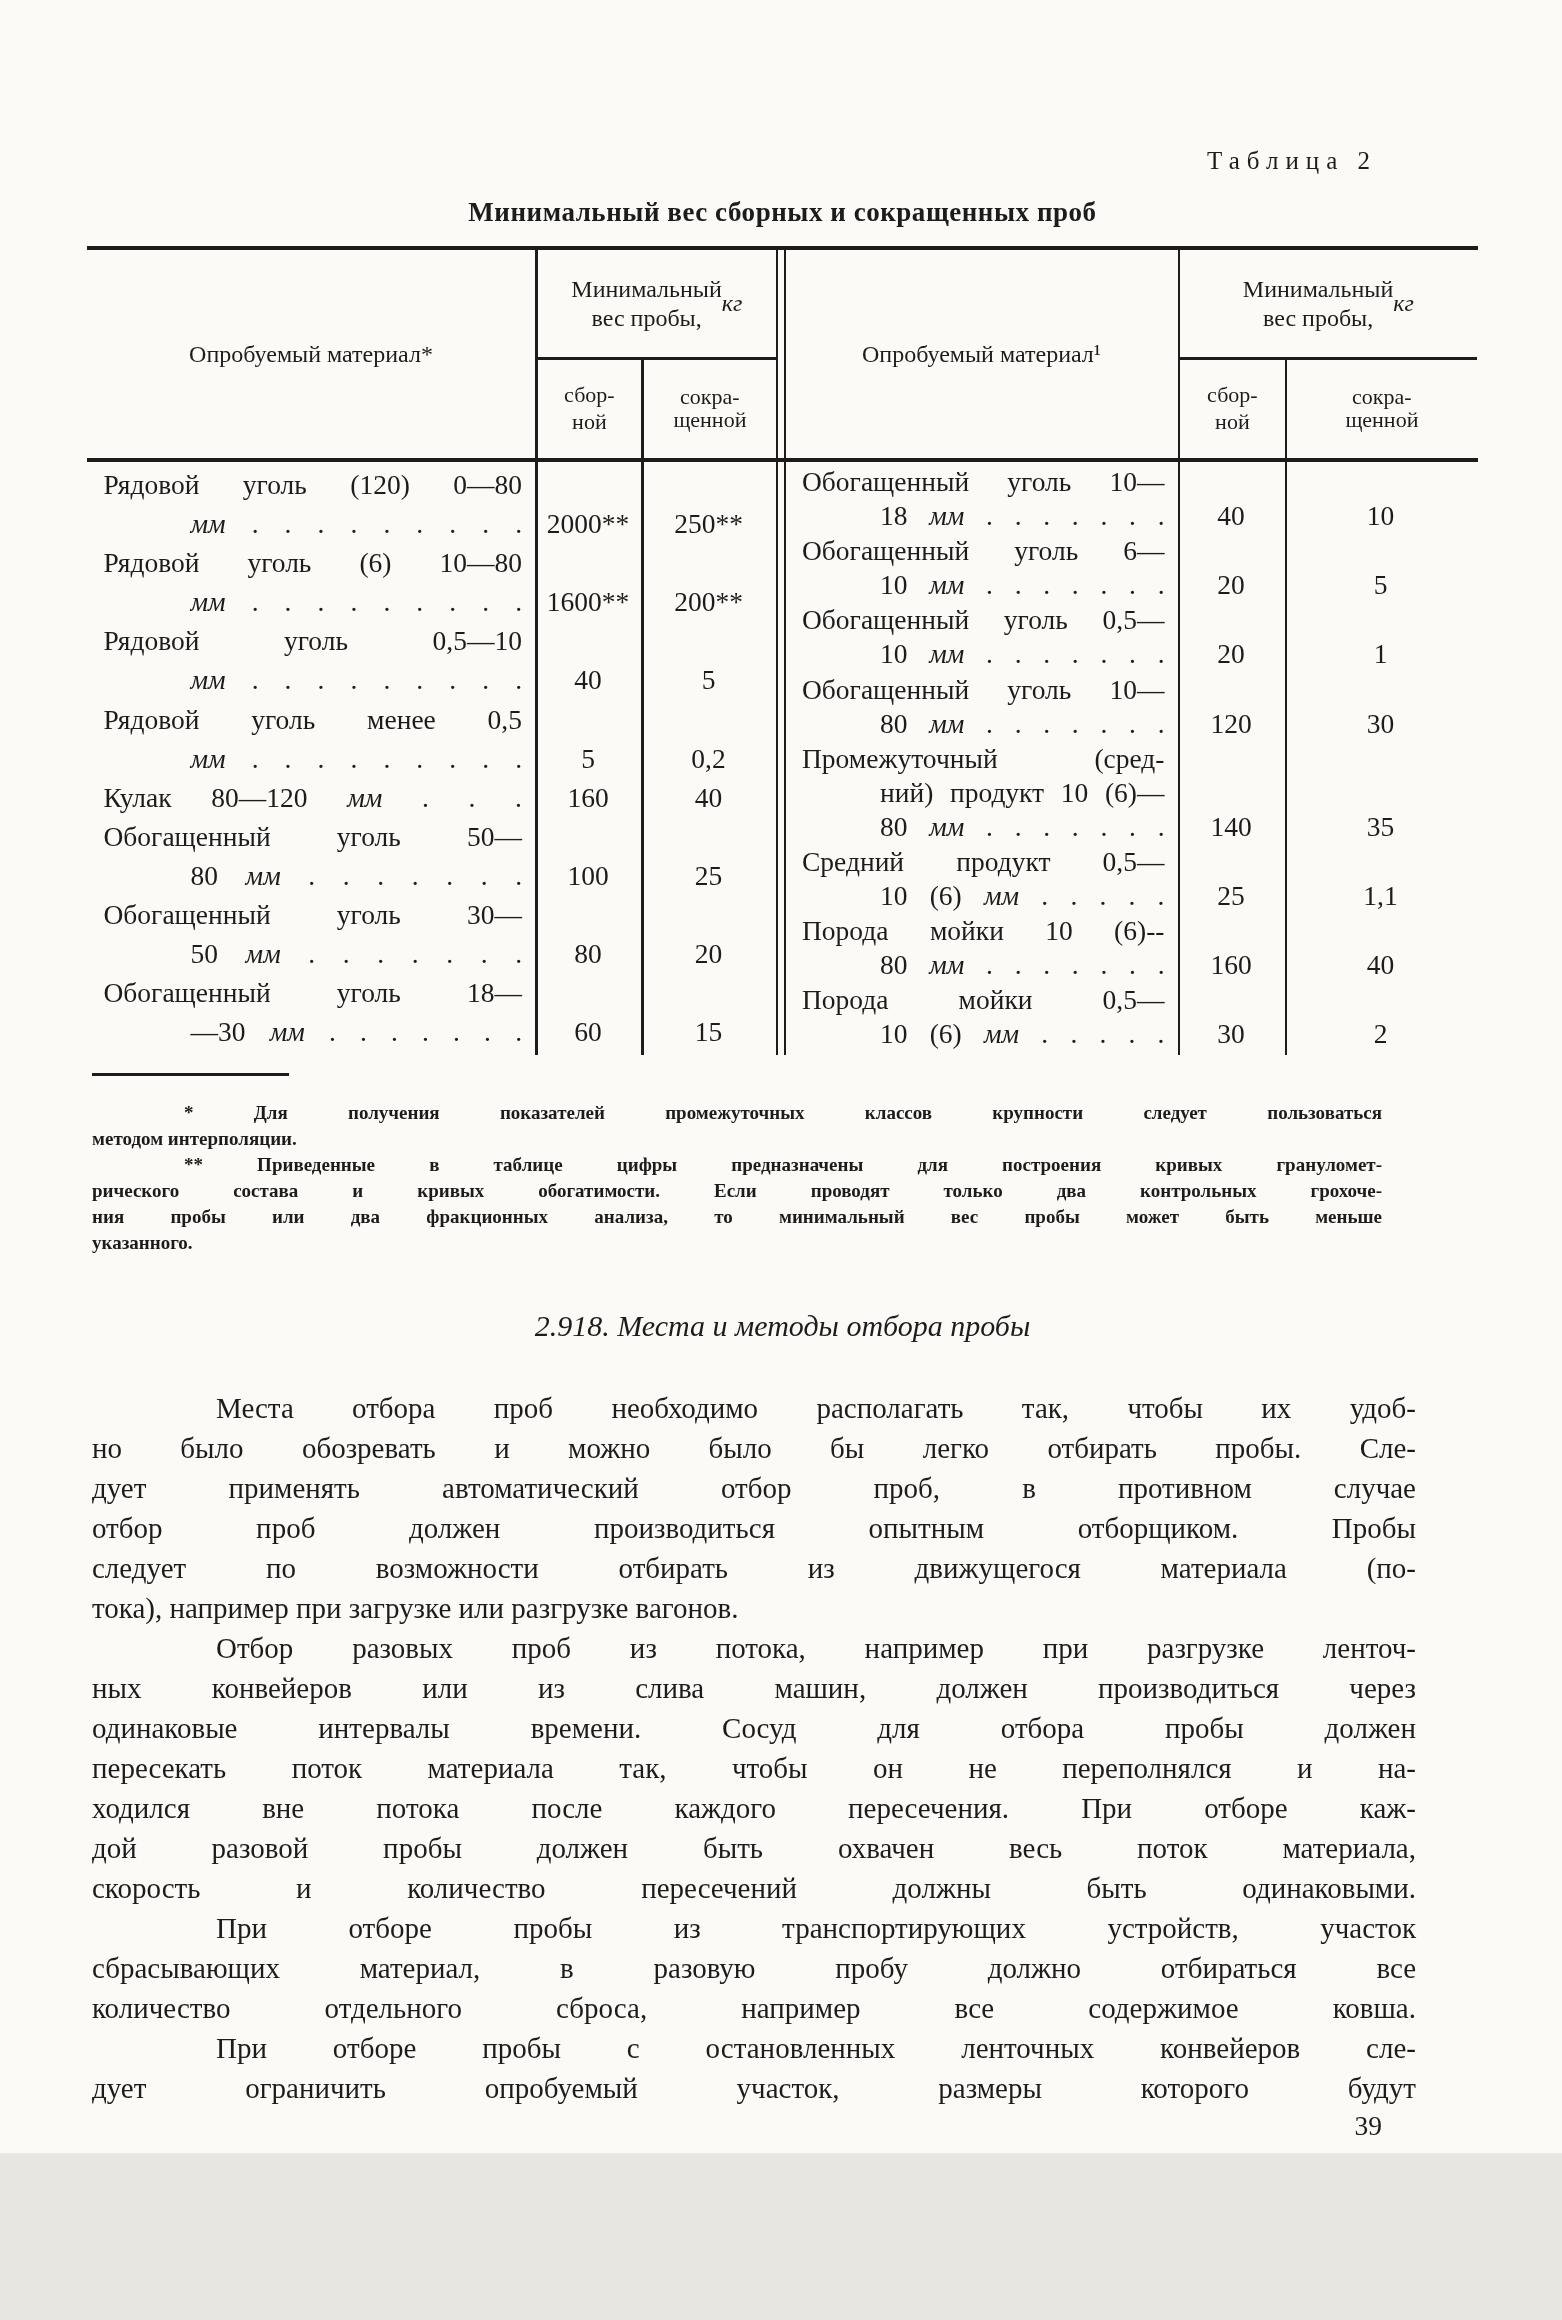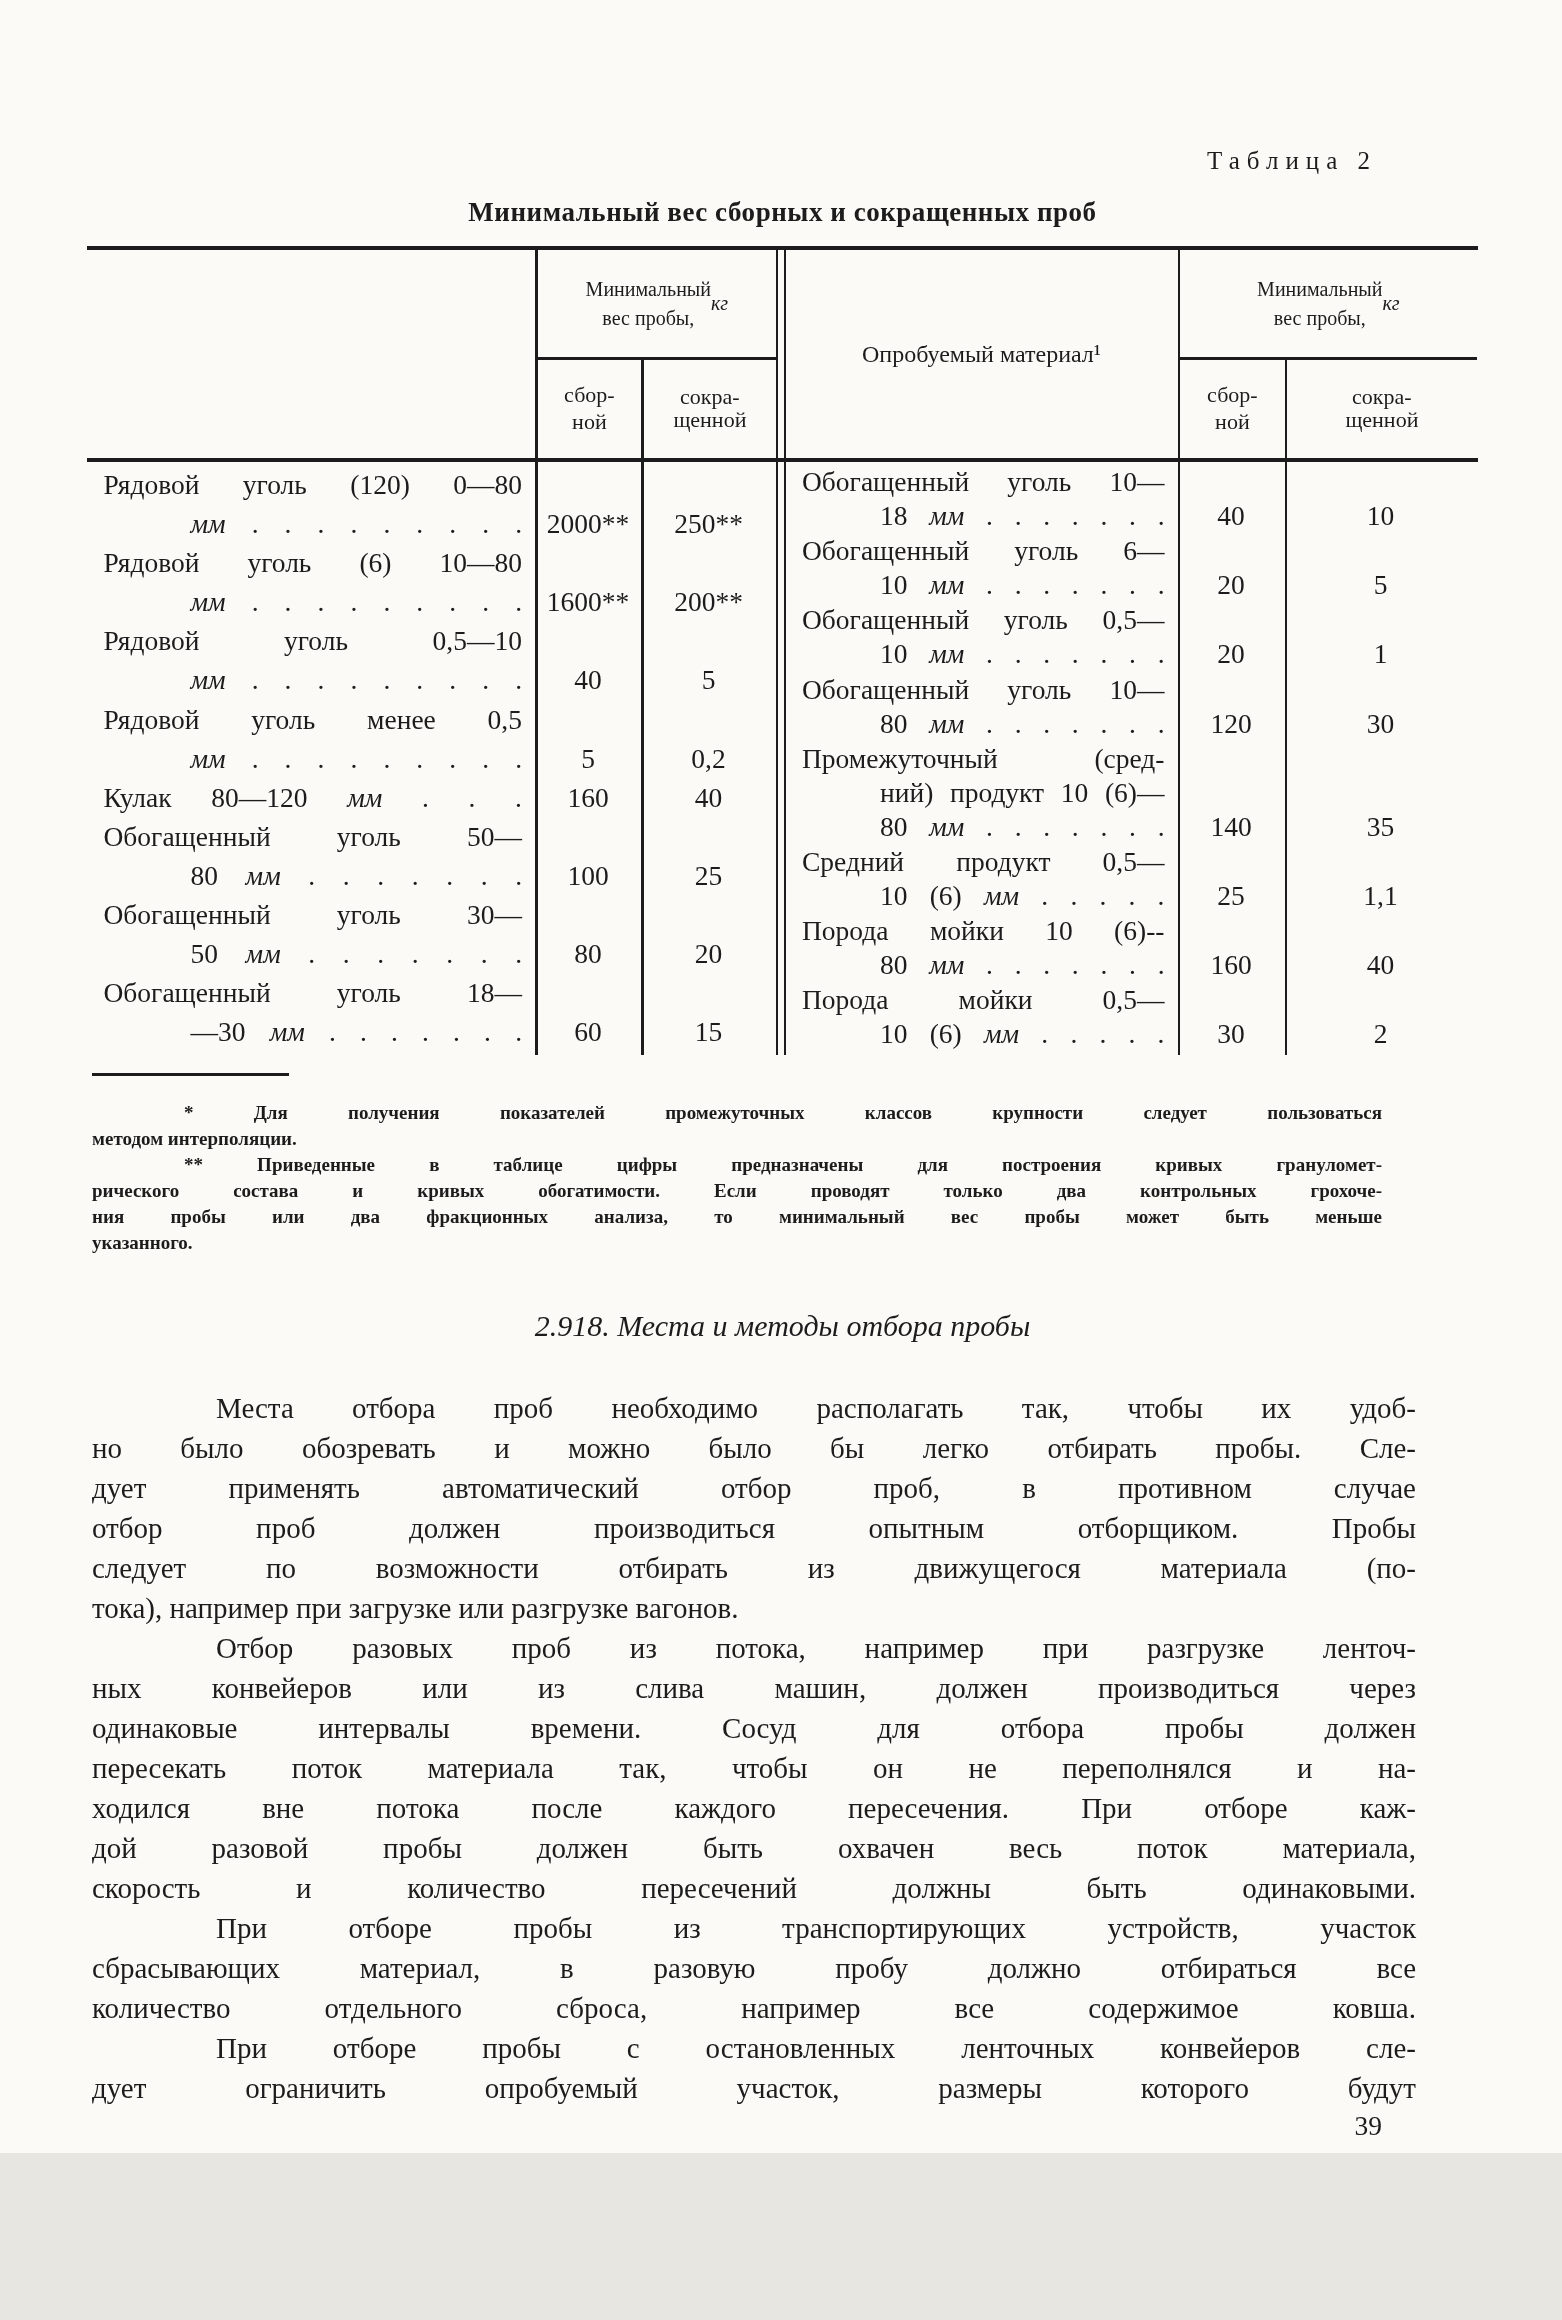--- a/index.html
+++ b/index.html
@@ -46,21 +46,21 @@
   .h-group{position:absolute;left:var(--mat);right:0;top:107px;height:2.8px;background:#1c1c1c;}
 
   .hdr-mat{
     position:absolute;left:0;top:0;width:var(--mat);height:208px;
     display:flex;align-items:center;justify-content:center;
     font-size:24px;text-align:center;
   }
   .hdr-top{
     position:absolute;left:calc(var(--mat) + 2.8px);right:0;top:0;height:107px;
     display:flex;align-items:center;justify-content:center;
-    white-space:pre-line;text-align:center;font-size:20px;line-height:28.5px;
+    white-space:pre-line;text-align:center;font-size:24px;line-height:28.5px;
   }
   .hdr-sub1{
     position:absolute;left:calc(var(--mat) + 2.8px);top:109px;
     width:calc(var(--v1) - 2.8px);height:98px;
     display:flex;align-items:center;justify-content:center;
     white-space:pre-line;text-align:center;font-size:22px;line-height:27.5px;
   }
   .hdr-sub2{
     position:absolute;left:calc(var(--mat) + var(--v1) + 2.8px);right:0;top:109px;height:98px;
     display:flex;align-items:center;justify-content:center;
@@ -123,20 +123,21 @@
 <div class="page">
 
   <div class="table-label">Таблица 2</div>
   <div class="table-title">Минимальный вес сборных и сокращенных проб</div>
 
   <div class="grand-table">
     <div class="half half-l">
         <div class="vline v-a ink"></div>
         <div class="vline v-b ink"></div>
         <div class="h-group"></div>
+        <div class="hdr-mat">Опробуемый материал*</div>
         <div class="hdr-top">Минимальный
 вес пробы, <i>кг</i></div>
         <div class="hdr-sub1">сбор-
 ной</div>
         <div class="hdr-sub2">сокра-
 щенной</div>
         <div class="rows">
           <div class="trow">
             <div class="mat">
               <span class="ln">Рядовой уголь (120) 0—80</span>

